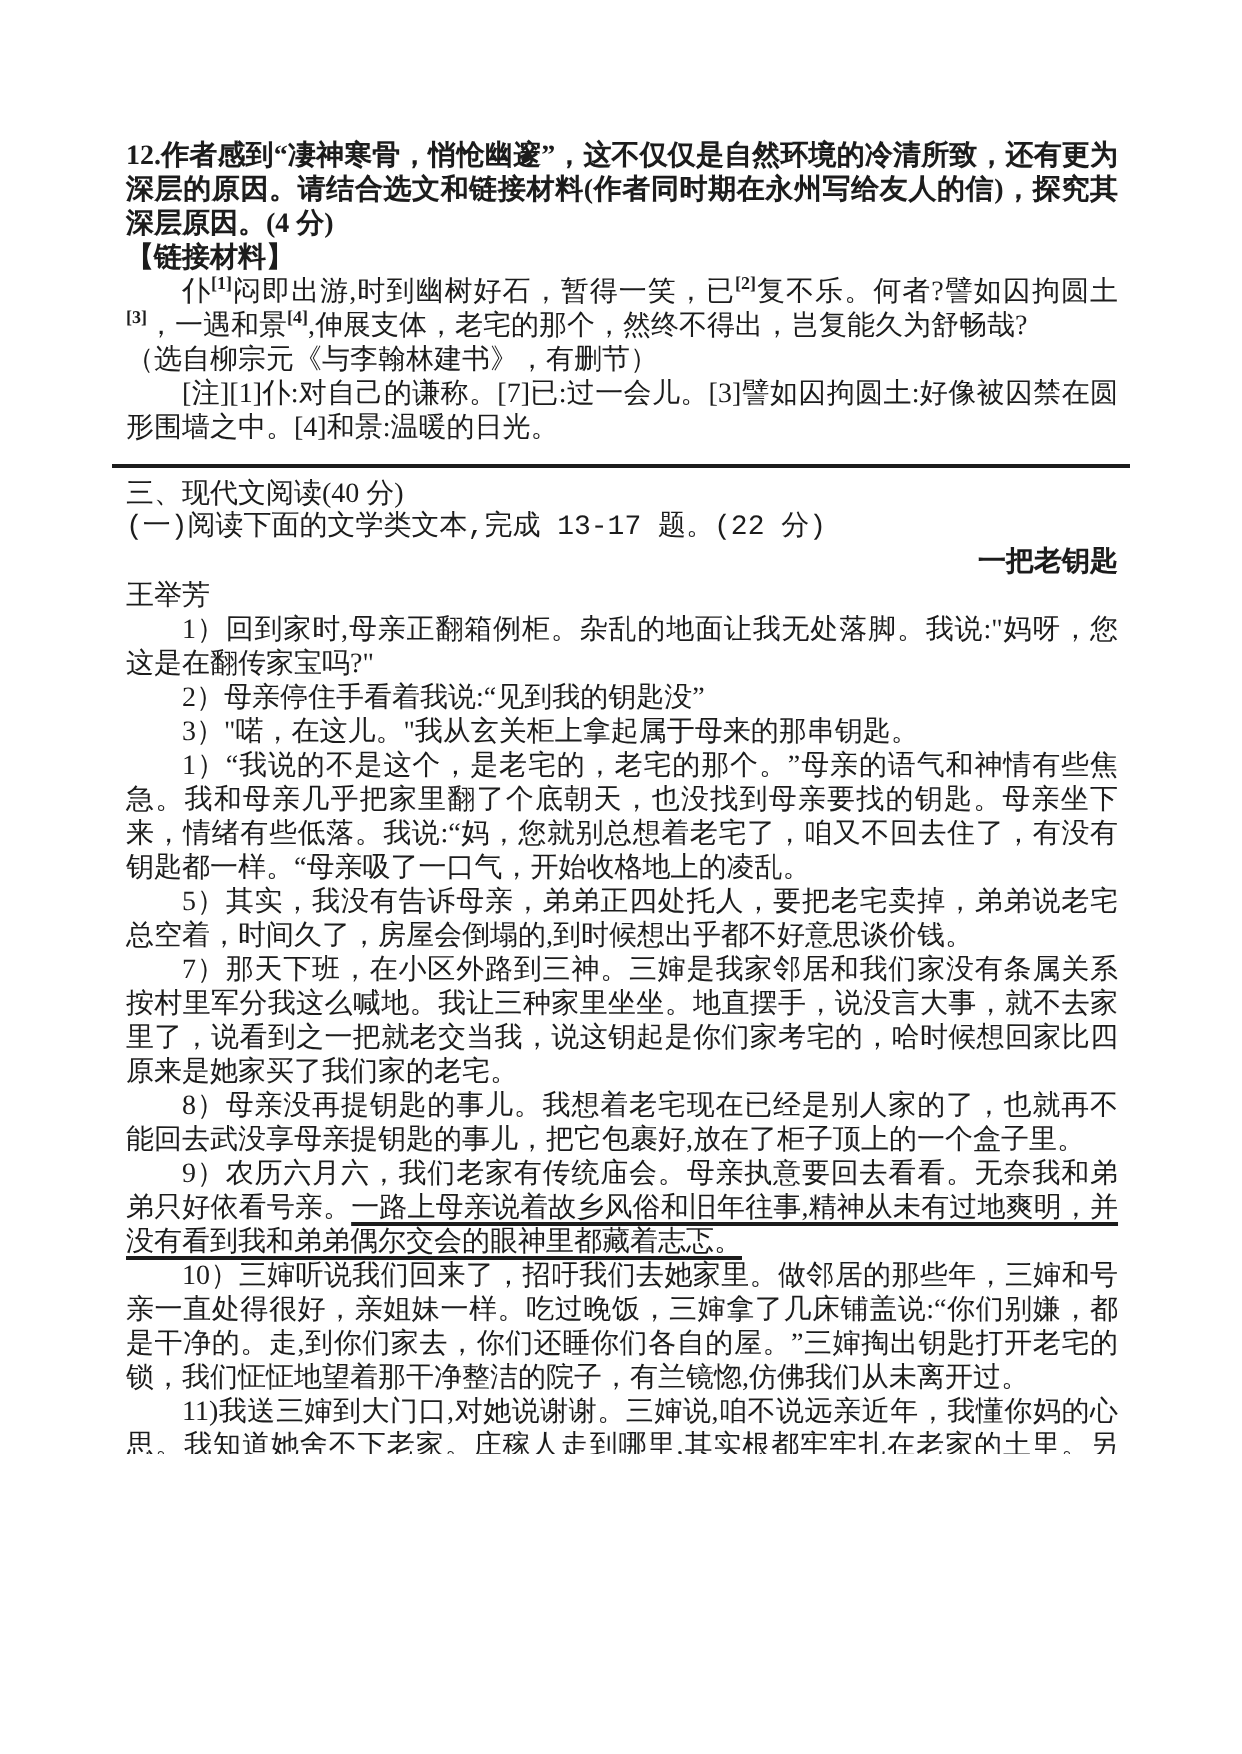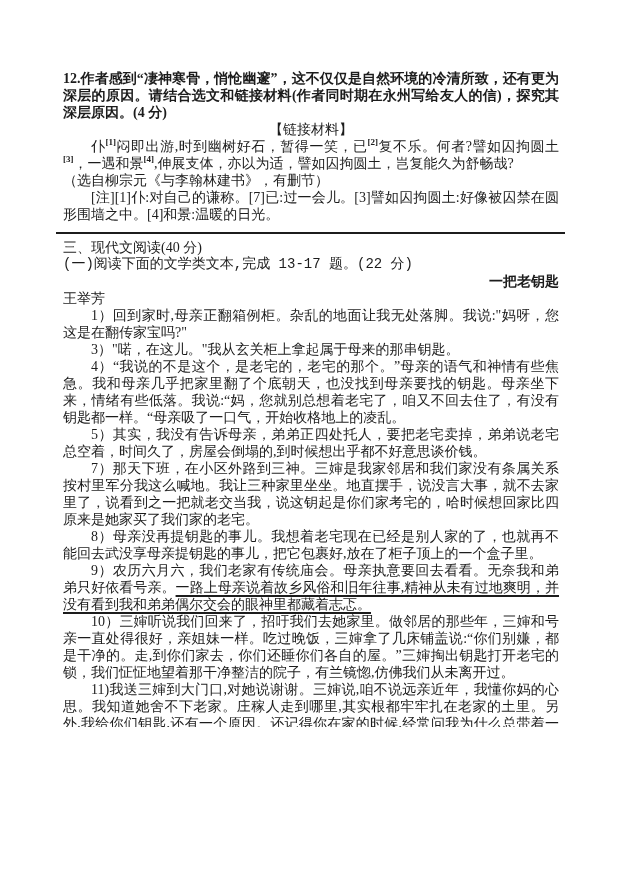--- a/index.html
+++ b/index.html
@@ -10,21 +10,21 @@
     padding:70px 62px 0 63px;
     background:#ffffff;
     font-family:"Liberation Serif","DejaVu Serif",serif;
     font-size:14px;
     line-height:17px;
     color:#1c1c1c;
     overflow:hidden;
   }
   .page p{margin:0;}
   .q12{text-align:justify;margin-bottom:16px;font-weight:600;}
-  .link-heading{font-weight:normal;text-align:center;}
+  .link-heading{font-weight:bold;}
   .link-body{text-indent:2em;text-align:justify;}
   .sup{font-size:9px;vertical-align:super;line-height:0;font-weight:bold;}
   .source{}
   .notes{text-indent:2em;text-align:justify;}
   hr.divider{border:none;border-top:2px solid #1c1c1c;margin:9px -6px 5px -7px;}
   .sec-head{font-weight:normal;}
   .sec-inst{text-align:justify;font-family:Liberation Mono, monospace;}
   .story-title{font-weight:bold;text-align:right;margin:1px 0;}
   .story-author{text-align:left;}
   .para{text-indent:2em;text-align:justify;}
@@ -32,36 +32,37 @@
 </style>
 </head>
 <body>
 
 <div class="page">
 
   <p class="q12">12.作者感到“凄神寒骨，悄怆幽邃”，这不仅仅是自然环境的冷清所致，还有更为深层的原因。请结合选文和链接材料(作者同时期在永州写给友人的信)，探究其深层原因。(4 分)</p>
 
   <div>
     <p class="link-heading">【链接材料】</p>
-    <p class="link-body"><span>仆</span><span class="sup">[1]</span><span>闷即出游,时到幽树好石，暂得一笑，已</span><span class="sup">[2]</span><span>复不乐。何者?譬如囚拘圆土</span><span class="sup">[3]</span><span>，一遇和景</span><span class="sup">[4]</span><span>,伸展支体，亦以为适，譬如囚拘圆土，岂复能久为舒畅哉?</span></p>
+    <p class="link-body"><span>仆</span><span class="sup">[1]</span><span>闷即出游,时到幽树好石，暂得一笑，已</span><span class="sup">[2]</span><span>复不乐。何者?譬如囚拘圆土</span><span class="sup">[3]</span><span>，一遇和景</span><span class="sup">[4]</span><span>,伸展支体，老宅的那个，然终不得出，岂复能久为舒畅哉?</span></p>
     <p class="source">（选自柳宗元《与李翰林建书》，有删节）</p>
     <p class="notes">[注][1]仆:对自己的谦称。[7]已:过一会儿。[3]譬如囚拘圆土:好像被囚禁在圆形围墙之中。[4]和景:温暖的日光。</p>
   </div>
 
   <hr class="divider">
 
   <p class="sec-head">三、现代文阅读(40 分)</p>
   <p class="sec-inst">(一)阅读下面的文学类文本,完成 13-17 题。(22 分)</p>
 
   <p class="story-title">一把老钥匙</p>
   <p class="story-author">王举芳</p>
 
   <p class="para">1）回到家时,母亲正翻箱例柜。杂乱的地面让我无处落脚。我说:"妈呀，您这是在翻传家宝吗?"</p>
+  <p class="para">2）母亲停住手看着我说:“见到我的钥匙没”</p>
   <p class="para">3）"喏，在这儿。"我从玄关柜上拿起属于母来的那串钥匙。</p>
-  <p class="para">4）“我说的不是这个，是老宅的，老宅的那个。”母亲的语气和神情有些焦急。我和母亲几乎把家里翻了个底朝天，也没找到母亲要找的钥匙。母亲坐下来，情绪有些低落。我说:“妈，您就别总想着老宅了，咱又不回去住了，有没有钥匙都一样。“母亲吸了一口气，开始收格地上的凌乱。</p>
+  <p class="para">1）“我说的不是这个，是老宅的，老宅的那个。”母亲的语气和神情有些焦急。我和母亲几乎把家里翻了个底朝天，也没找到母亲要找的钥匙。母亲坐下来，情绪有些低落。我说:“妈，您就别总想着老宅了，咱又不回去住了，有没有钥匙都一样。“母亲吸了一口气，开始收格地上的凌乱。</p>
   <p class="para">5）其实，我没有告诉母亲，弟弟正四处托人，要把老宅卖掉，弟弟说老宅总空着，时间久了，房屋会倒塌的,到时候想出乎都不好意思谈价钱。</p>
   <p class="para">7）那天下班，在小区外路到三神。三婶是我家邻居和我们家没有条属关系按村里军分我这么喊地。我让三种家里坐坐。地直摆手，说没言大事，就不去家里了，说看到之一把就老交当我，说这钥起是你们家考宅的，哈时候想回家比四原来是她家买了我们家的老宅。</p>
   <p class="para">8）母亲没再提钥匙的事儿。我想着老宅现在已经是别人家的了，也就再不能回去武没享母亲提钥匙的事儿，把它包裹好,放在了柜子顶上的一个盒子里。</p>
   <p class="para"><span>9）农历六月六，我们老家有传统庙会。母亲执意要回去看看。无奈我和弟弟只好依看号亲。</span><span class="ul">一路上母亲说着故乡风俗和旧年往事,精神从未有过地爽明，并没有看到我和弟弟偶尔交会的眼神里都藏着志忑。</span></p>
   <p class="para">10）三婶听说我们回来了，招吁我们去她家里。做邻居的那些年，三婶和号亲一直处得很好，亲姐妹一样。吃过晚饭，三婶拿了几床铺盖说:“你们别嫌，都是干净的。走,到你们家去，你们还睡你们各自的屋。”三婶掏出钥匙打开老宅的锁，我们怔怔地望着那干净整洁的院子，有兰镜惚,仿佛我们从未离开过。</p>
   <p class="para">11)我送三婶到大门口,对她说谢谢。三婶说,咱不说远亲近年，我懂你妈的心思。我知道她舍不下老家。庄稼人走到哪里,其实根都牢牢扎在老家的土里。另外,我给你们钥匙,还有一个原因。还记得你在家的时候,经常问我为什么总带着一把老钥匙吗?我的老家在遥远的山里，是土房子，因为一场突未的泥石流，房子</p>
 
 </div>
 
 </body></html>

